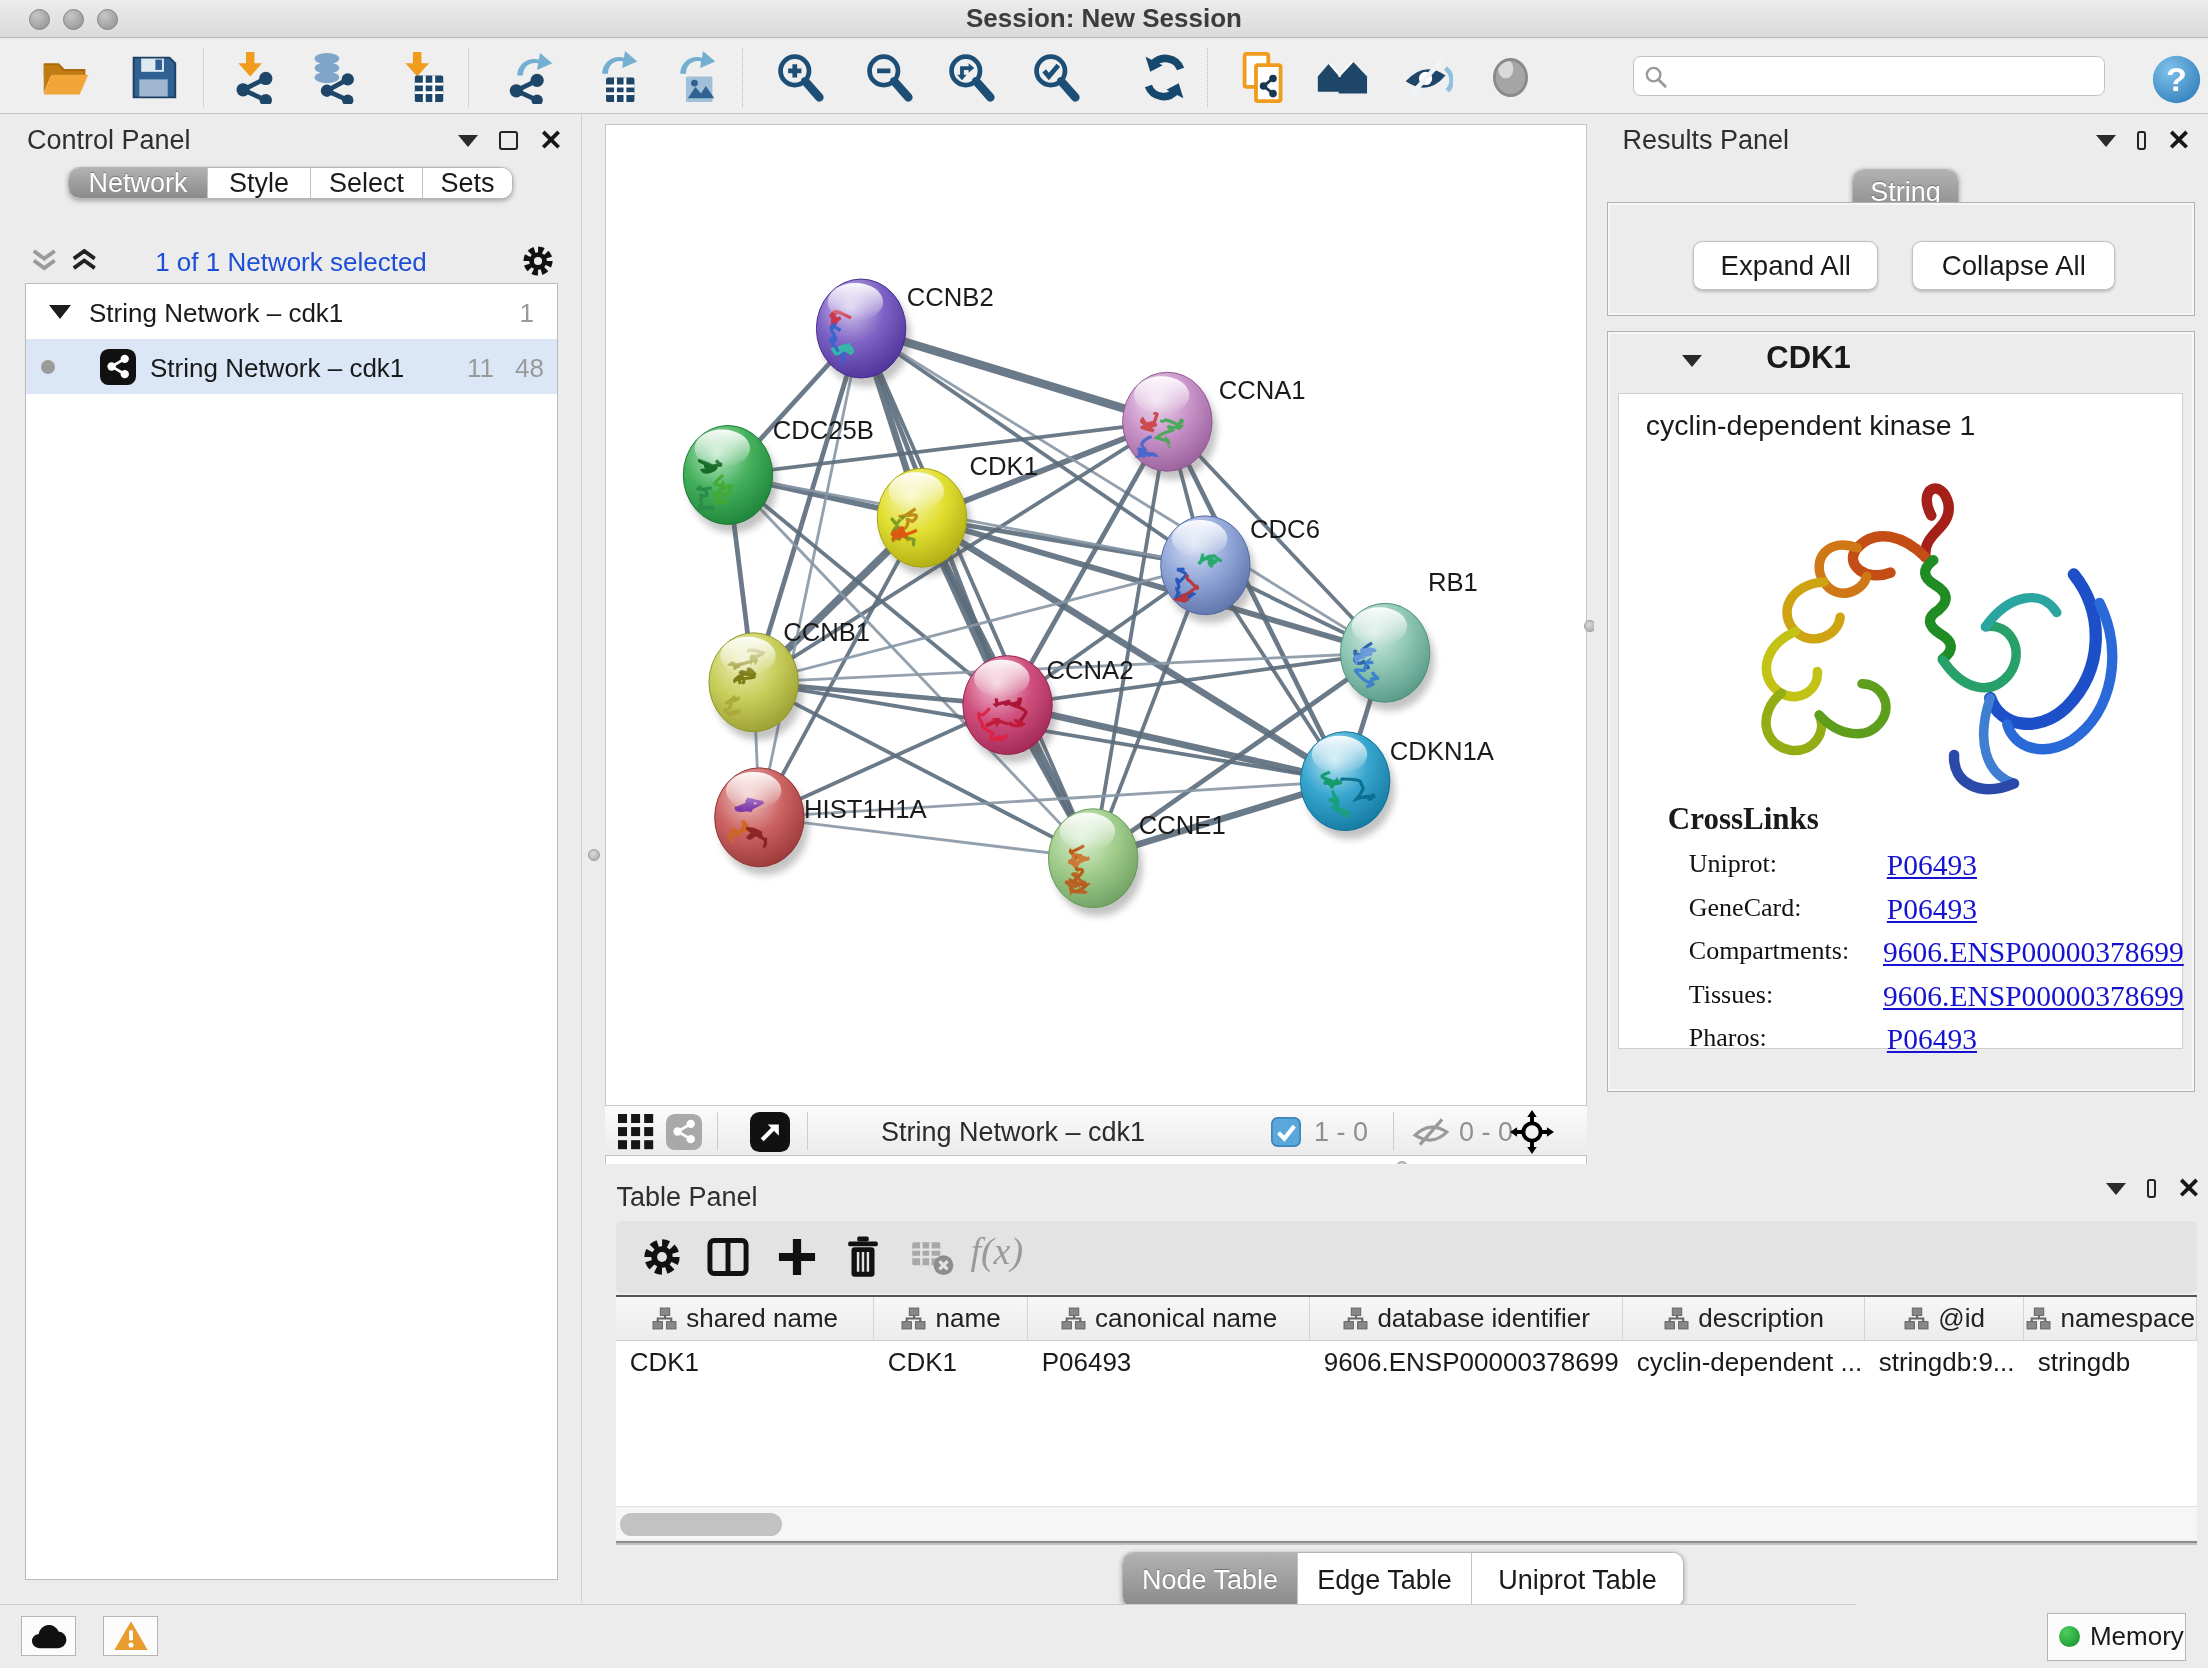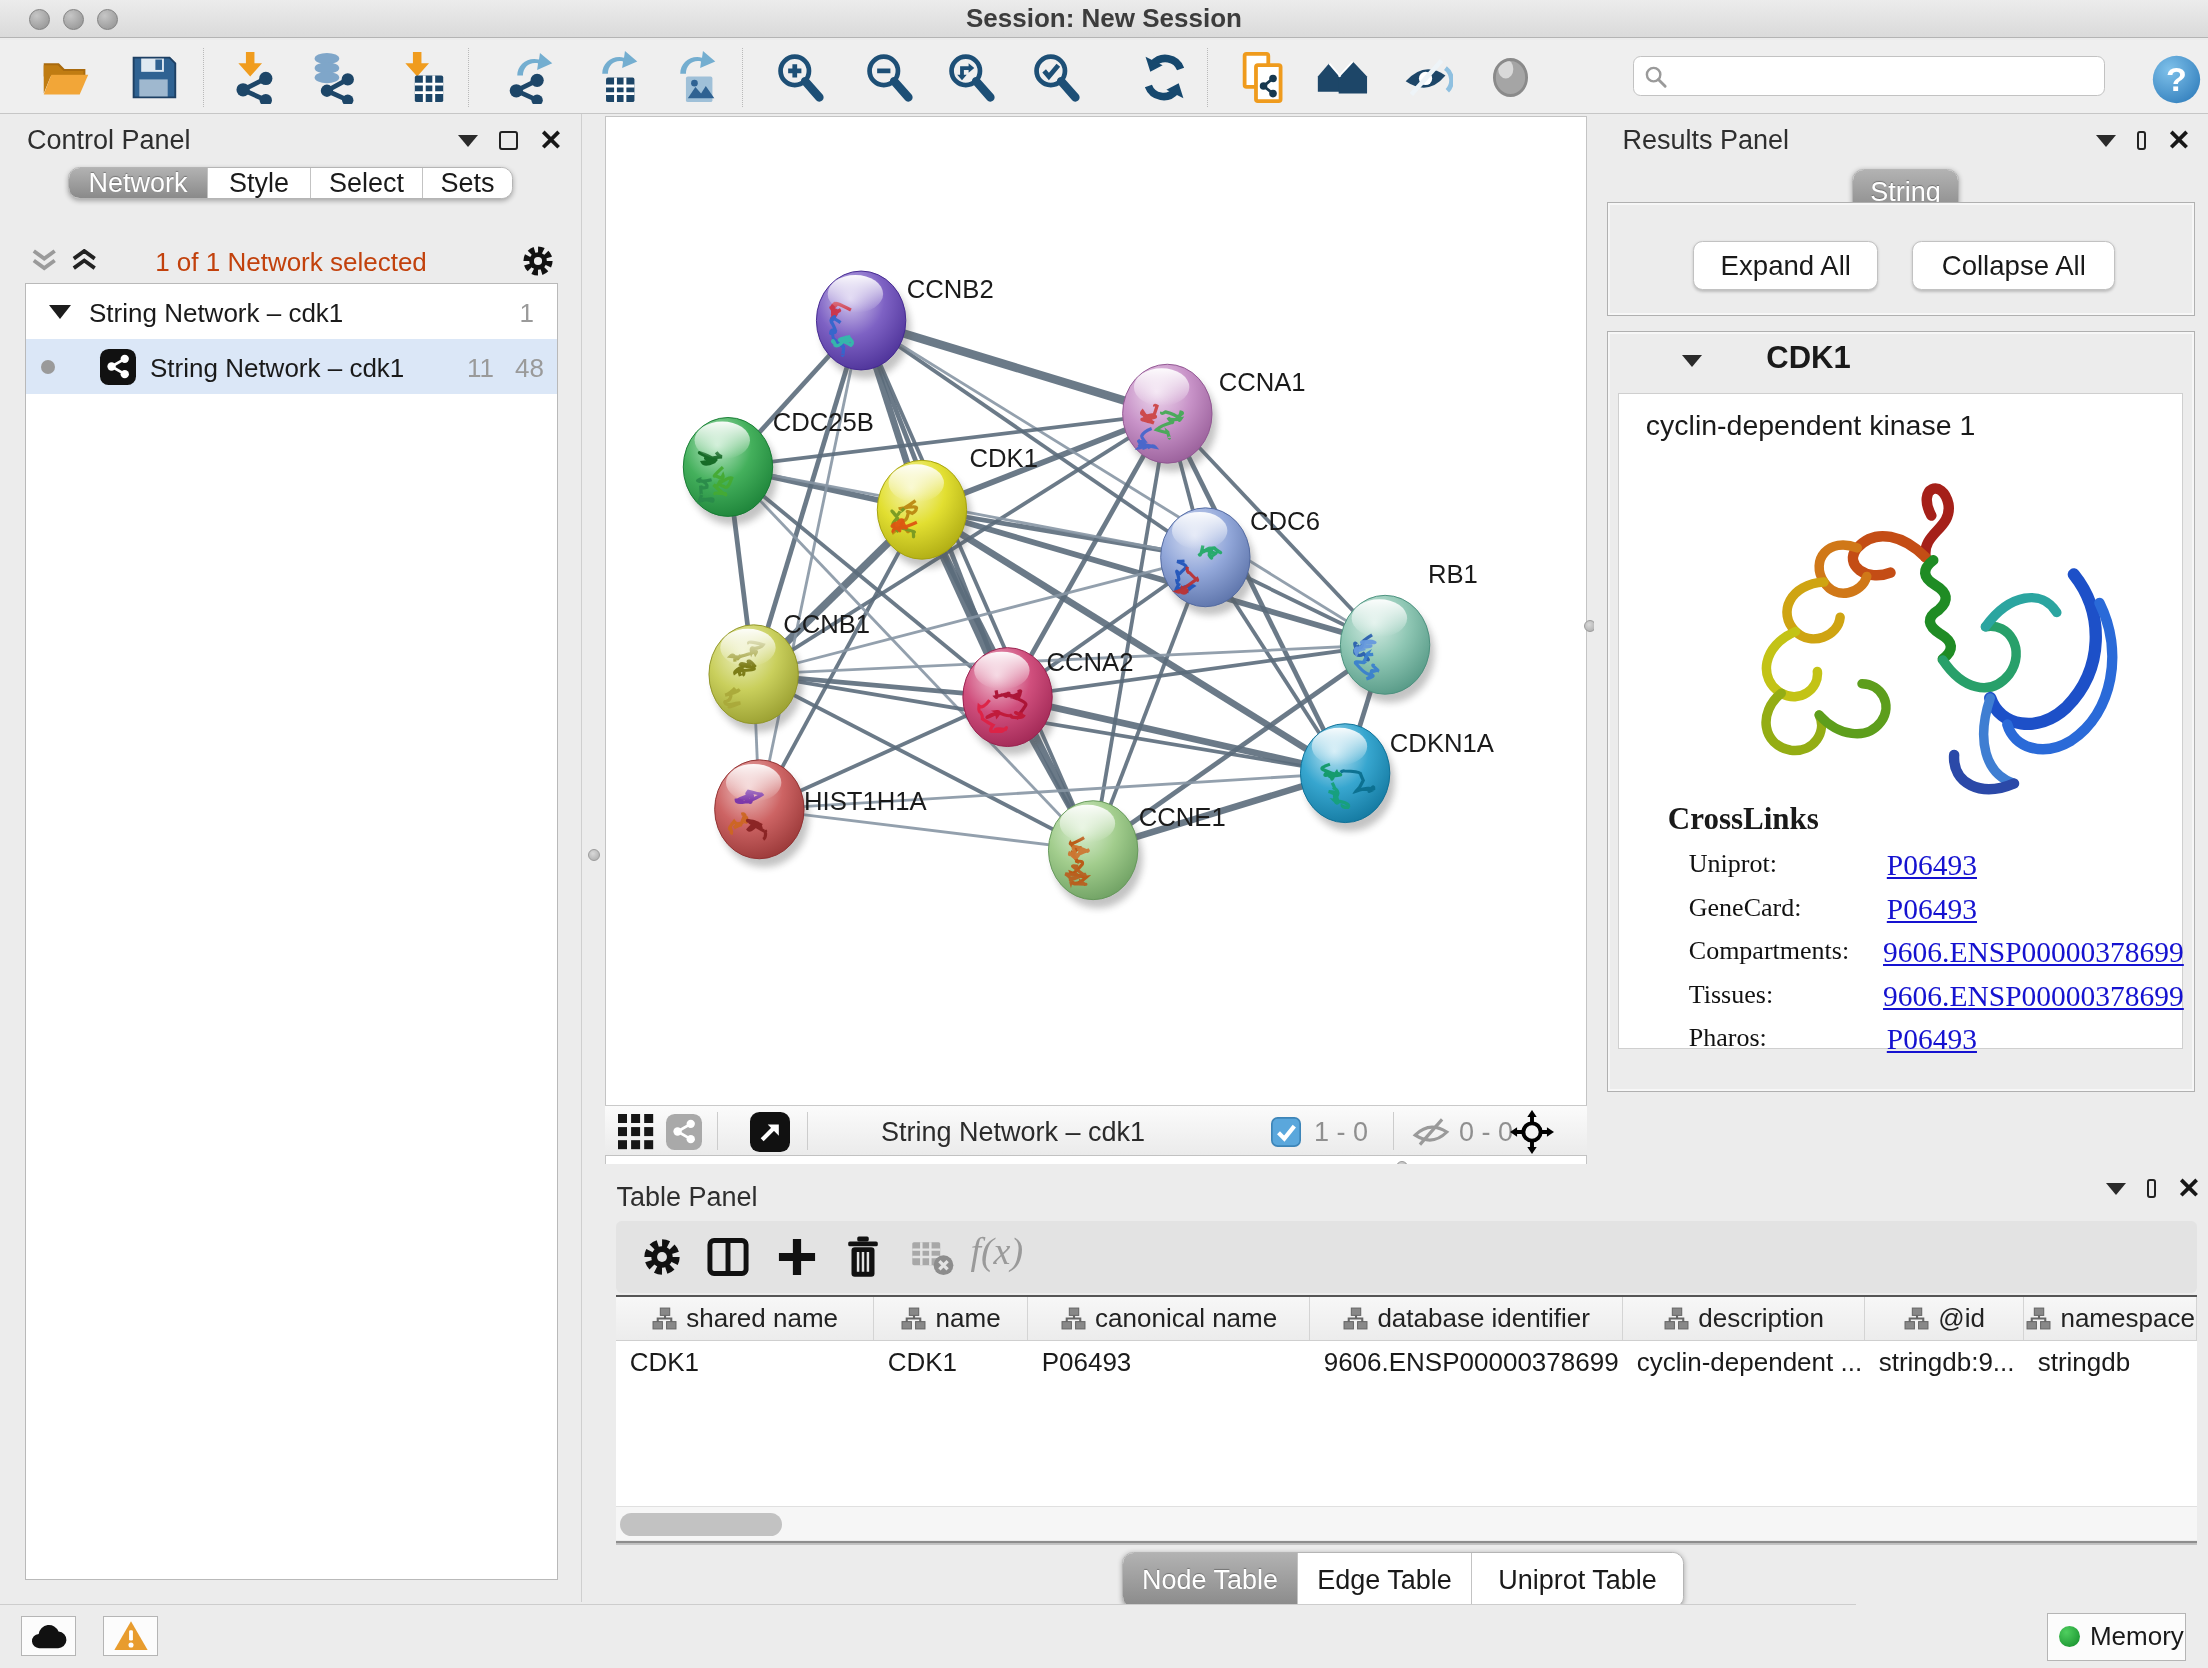--- a/index.html
+++ b/index.html
@@ -33,21 +33,21 @@
 
 #control-panel { position:absolute; left:0; top:114px; width:582px; height:1488px; background:#ececec; border-right:1.9px solid #cfcfcf; }
 #cp-tree { position:absolute; left:25px; top:169px; width:533px; height:1297px; background:#fff; border:1.9px solid #b9b9b9; }
 .treerow { position:relative; height:55px; }
 .treerow .lbl { position:absolute; font-size:26px; top:14.3px; }
 .cnt { position:absolute; font-size:26px; color:#9a9a9a; top:14.3px; text-align:right; width:42px; }
 #cp-sub { position:absolute; left:0; top:124px; width:582px; height:46px; }
 .chev { width:28.5px; height:23px; }
 .shareapp { border-radius:8.6px; display:flex; align-items:center; justify-content:center; }
 
-#network-panel { position:absolute; left:605px; top:116px; width:982px; height:1196px; background:#fff; border:1px solid #c4c4c4; }
+#network-panel { position:absolute; left:605px; top:124px; width:982px; height:1196px; background:#fff; border:1px solid #c4c4c4; }
 #network-toolbar { position:absolute; left:605px; top:1105px; width:982px; height:51px; background:linear-gradient(#fbfbfb,#ebebeb); border-top:1.9px solid #c9c9c9; border-bottom:1.9px solid #c2c2c2; }
 .ntsep { position:absolute; top:5.7px; height:38px; border-left:1.9px solid #cccccc; }
 .graytxt { color:#8f8f8f; font-size:27px; }
 .splitdot { position:absolute; width:12.4px; height:12.4px; border-radius:50%; background:radial-gradient(circle at 40% 35%, #d9d9d9, #a8a8a8); border:1px solid #9b9b9b; }
 
 #results-panel { position:absolute; left:1594px; top:114px; width:614px; height:1488px; background:#ececec; }
 .rbox { position:absolute; border:1.9px solid #b0b0b0; box-shadow:inset 0 0 0 1.9px #f7f7f7; background:#ececec; }
 .btn { position:absolute; background:#fff; border:1.9px solid #c2c2c2; border-radius:9.5px; box-shadow:0 1.9px 2.9px rgba(0,0,0,.2); font-size:27.6px; display:flex; align-items:center; justify-content:center; }
 #cdk-inner { position:absolute; left:9.5px; top:61px; width:565px; height:656px; background:#fff; border:1px solid #cfcfcf; }
 .serif { font-family:"Liberation Serif",serif; }
@@ -241,21 +241,21 @@
       <div class="s" style="width: 112px;">Select</div>
       <div class="s" style="width: 89px;">Sets</div>
     </div>
   <div id="cp-sub">
     <svg class="chev abs" style="left:30px; top:11.4px" viewBox="0 0 30 24">
         <path d="M4 2 L15 10 L26 2 M4 12 L15 20 L26 12" fill="none" stroke="#9a9a9a" stroke-width="4"></path>
       </svg>
     <svg class="chev abs" style="left:70px; top:11.4px" viewBox="0 0 30 24">
         <path d="M4 10 L15 2 L26 10 M4 20 L15 12 L26 20" fill="none" stroke="#222" stroke-width="4"></path>
       </svg>
-    <div class="abs" style="left:0; width:582px; text-align:center; top:8.6px; font-size:26px; color:#c2410c">1 of 1 Network selected</div>
+    <div class="abs" style="left:0; width:582px; text-align:center; top:8.6px; font-size:26px; color:#1d4ed8">1 of 1 Network selected</div>
     <svg class="abs" style="left:519px; top:3.8px; width:38px; height:38px" viewBox="0 0 56 56">
         <circle cx="28" cy="28" r="16" fill="none" stroke="#111" stroke-width="11" stroke-dasharray="7.5 5"></circle>
         <circle cx="28" cy="28" r="13" fill="#111"></circle>
         <circle cx="28" cy="28" r="6" fill="#ececec"></circle>
       </svg>
   </div>
   <div id="cp-tree">
     <div class="treerow">
       <div class="abs" style="left:23px; top:21px; width:0; height:0; border-left:11.4px solid transparent; border-right:11.4px solid transparent; border-top:14.3px solid #1d1d1d;"></div>
       <div class="lbl" style="left:63px">String Network – cdk1</div>

